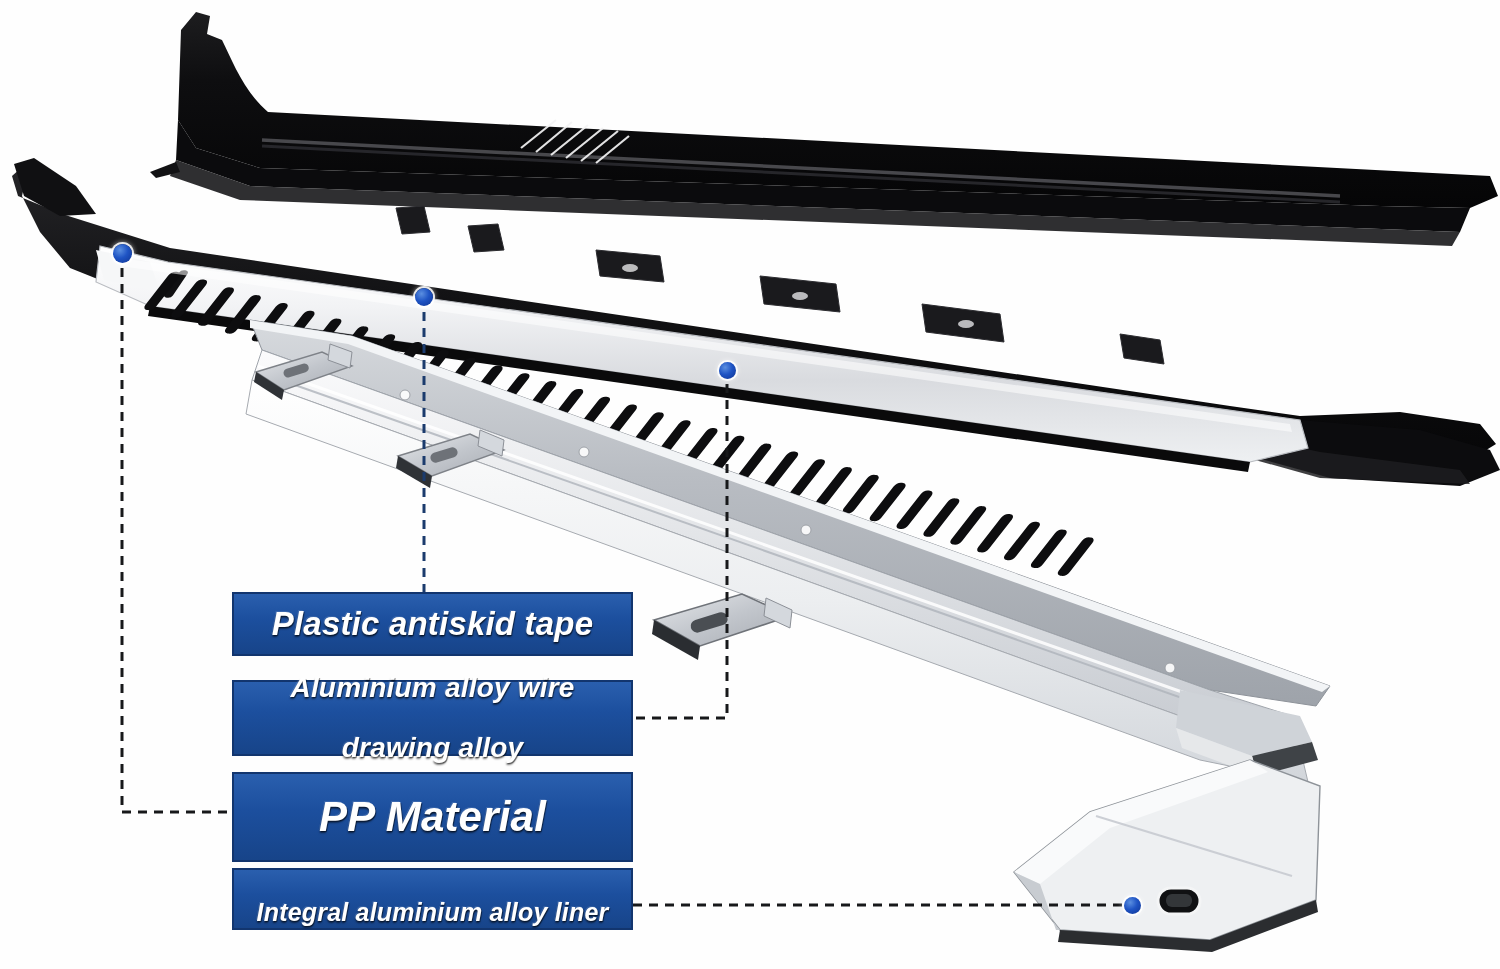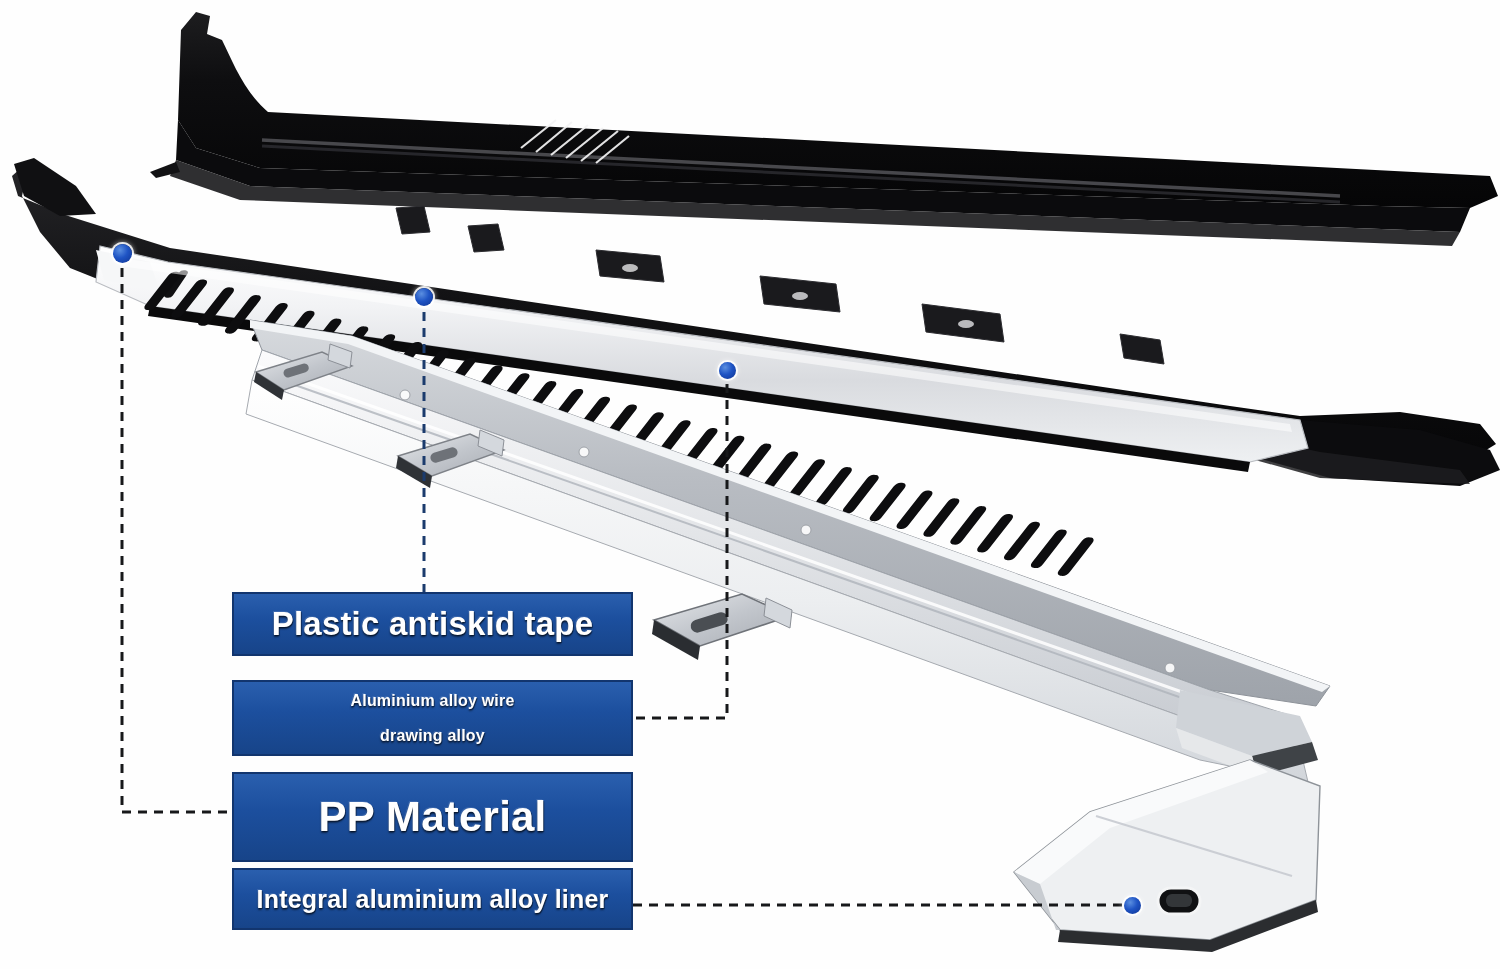--- a/index.html
+++ b/index.html
@@ -3,21 +3,21 @@
 <meta charset="utf-8">
 <title>Running Board Material Diagram</title>
 <style>
   html,body{margin:0;padding:0;background:#ffffff;}
   body{
     width:1500px;height:969px;
     font-family:"Liberation Sans", sans-serif;
     overflow:hidden;
     position:relative;
   }
-  #stage{position:relative;width:1500px;height:969px;background:#fefefe;overflow:hidden;}
+  #stage{position:relative;width:1500px;height:969px;background:#fefefe;overflow:hidden;font-style:italic;}
   #artwork{position:absolute;left:0;top:0;width:1500px;height:969px;}
 
   
   .callout{
     position:absolute;
     background:linear-gradient(180deg,#2a5fae 0%,#1c4f9e 42%,#174489 100%);
     border:2px solid #12356e;
     box-sizing:border-box;
     display:flex;align-items:center;justify-content:center;
     color:#ffffff;
@@ -27,23 +27,23 @@
     text-shadow:
       0 2px 2px rgba(0,0,0,.55),
       1px 1px 0 rgba(0,0,0,.35),
       -1px -1px 0 rgba(255,255,255,.12);
     line-height:1.08;
     padding:2px 10px;
     user-select:none;
   }
   .callout span{display:block;width:100%;}
   #callout-antiskid{left:232px;top:592px;width:401px;height:64px;font-size:33px;}
-  #callout-panel   {left:232px;top:680px;width:401px;height:76px;font-size:16px;}
+  #callout-panel   {left:232px;top:680px;width:401px;height:76px;font-size:28px;}
   #callout-pp      {left:232px;top:772px;width:401px;height:90px;font-size:42px;}
-  #callout-liner   {left:232px;top:868px;width:401px;height:62px;font-size:25px;}
+  #callout-liner   {left:232px;top:868px;width:401px;height:62px;font-size:25px;align-items:flex-end;}
 
   
   .marker{
     position:absolute;border-radius:50%;
     background:radial-gradient(circle at 36% 32%, #5b8fe0 0%, #1f54c4 45%, #0e3391 100%);
     box-shadow:0 0 0 2px rgba(255,255,255,.85), 0 0 5px 2px rgba(255,255,255,.55);
   }
   #marker-antiskid{left:415px;top:288px;width:18px;height:18px;}
   #marker-panel   {left:719px;top:362px;width:17px;height:17px;}
   #marker-pp      {left:113px;top:244px;width:19px;height:19px;}

